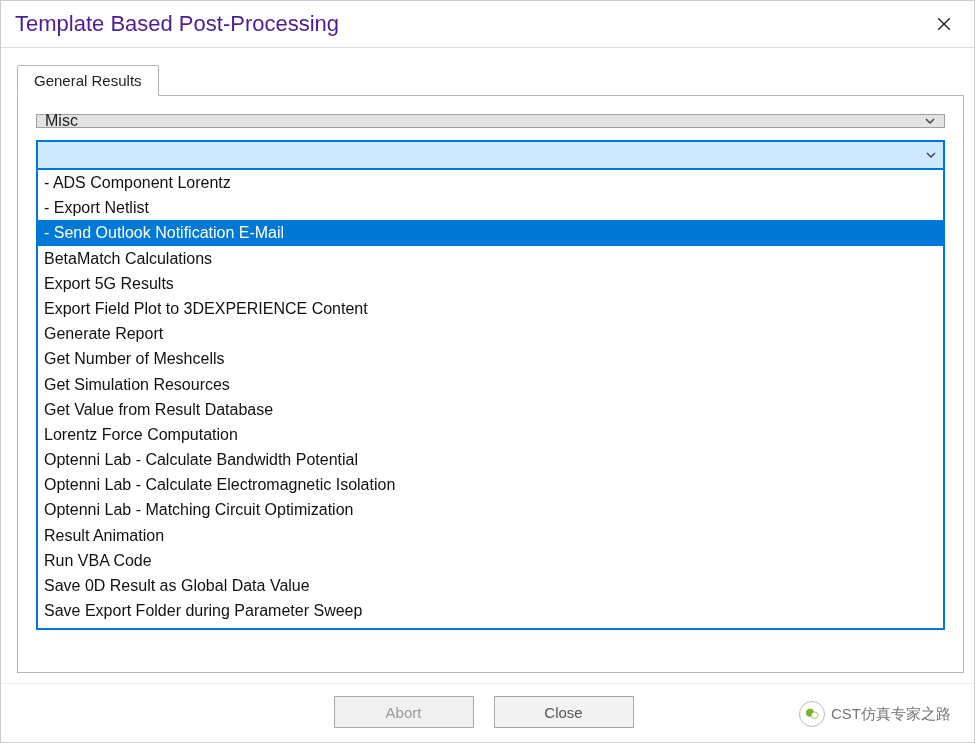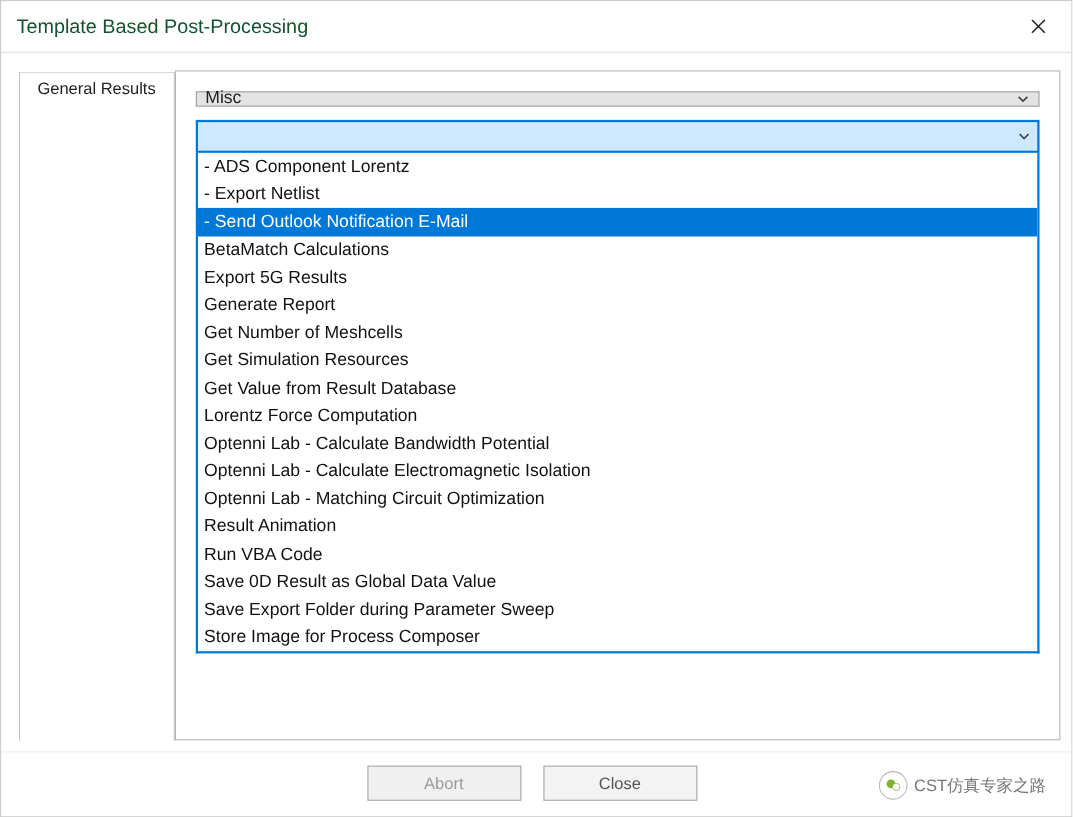--- a/index.html
+++ b/index.html
@@ -20,37 +20,37 @@
       background: #fff;
     }
     .titlebar {
       display: flex;
       align-items: center;
       justify-content: space-between;
       padding: 8px 10px 8px 14px;
       border-bottom: 1px solid #ddd;
     }
     .titlebar-title {
-      font-size: 18px;
-      color: #14532d;
+      font-size: 22px;
+      color: #4c1d95;
     }
     .close-btn {
       width: 40px;
       height: 30px;
       display: flex;
       align-items: center;
       justify-content: center;
       cursor: pointer;
     }
     .close-btn svg { width: 14px; height: 14px; }
     .content {
       flex: 1;
       padding: 16px 10px 10px 16px;
       display: flex;
-      flex-direction: row;
+      flex-direction: column;
       position: relative;
     }
     .tabstrip {
       display: flex;
       position: relative;
       z-index: 2;
     }
     .tab {
       border: 1px solid #b5b5b5;
       border-bottom: 1px solid #fff;
@@ -218,20 +218,21 @@
                 <polyline points="2,4 6,8 10,4" fill="none" stroke="#444" stroke-width="1.5"></polyline>
               </svg>
           </span>
         </div>
         <div class="dropdown-list" id="dropdown-list">
             <div class="dropdown-item">- ADS Component Lorentz</div>
             <div class="dropdown-item">- Export Netlist</div>
             <div class="dropdown-item selected">- Send Outlook Notification E-Mail</div>
             <div class="dropdown-item">BetaMatch Calculations</div>
             <div class="dropdown-item">Export 5G Results</div>
+            <div class="dropdown-item">Export Field Plot to 3DEXPERIENCE Content</div>
             <div class="dropdown-item">Generate Report</div>
             <div class="dropdown-item">Get Number of Meshcells</div>
             <div class="dropdown-item">Get Simulation Resources</div>
             <div class="dropdown-item">Get Value from Result Database</div>
             <div class="dropdown-item">Lorentz Force Computation</div>
             <div class="dropdown-item">Optenni Lab - Calculate Bandwidth Potential</div>
             <div class="dropdown-item">Optenni Lab - Calculate Electromagnetic Isolation</div>
             <div class="dropdown-item">Optenni Lab - Matching Circuit Optimization</div>
             <div class="dropdown-item">Result Animation</div>
             <div class="dropdown-item">Run VBA Code</div>

